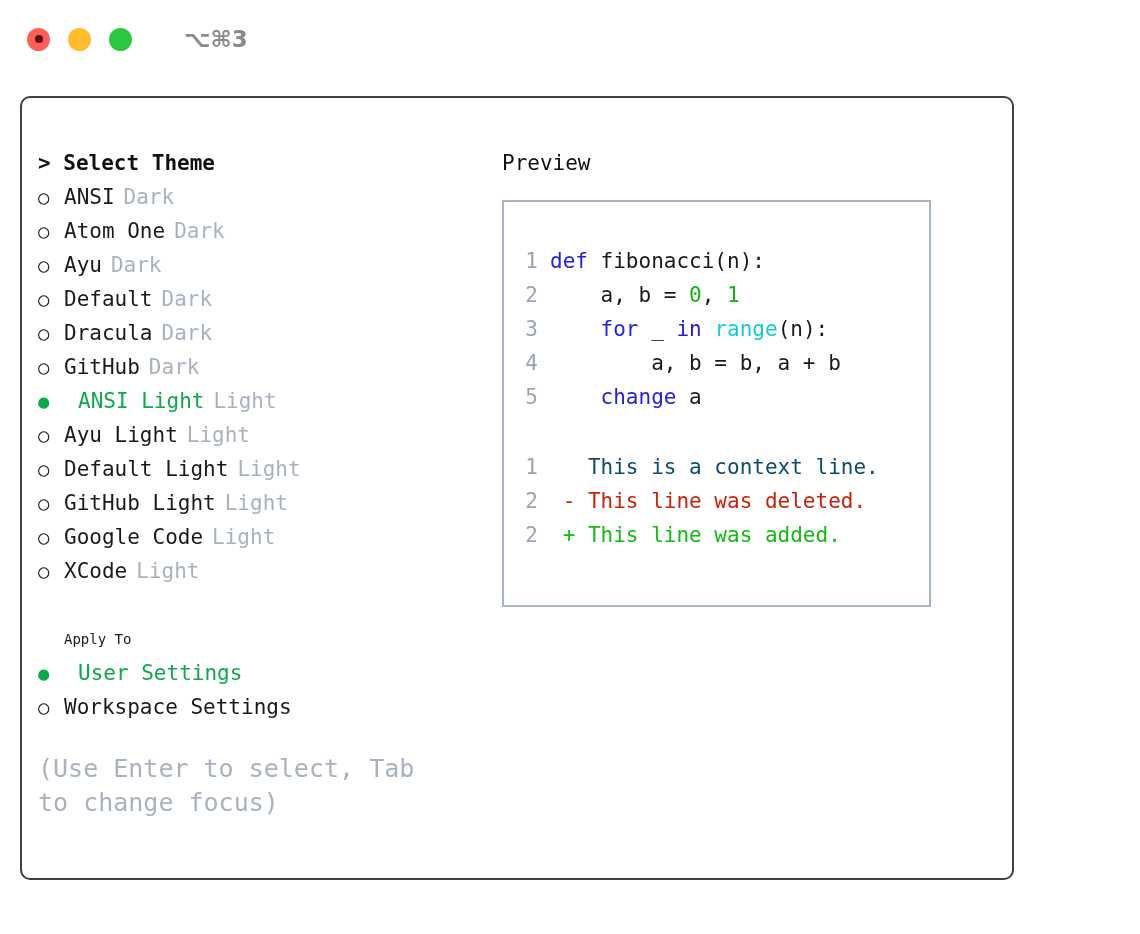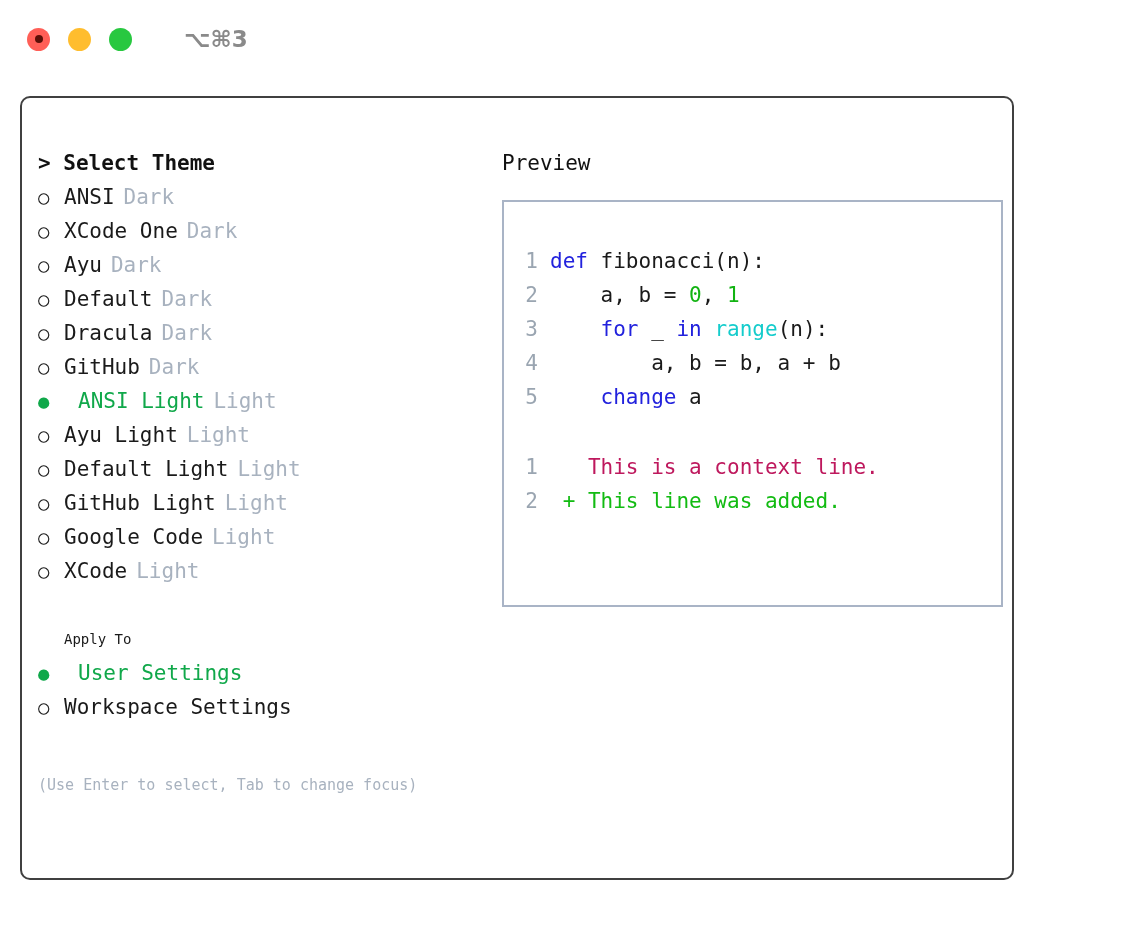--- a/index.html
+++ b/index.html
@@ -123,43 +123,43 @@
   }
   .apply-label {
     font-size: 14px;
     color: #1a1a1a;
     line-height: 34px;
     padding-left: 26px;
     white-space: pre;
   }
   .spacer-row { height: 34px; }
   .hint {
-    font-size: 15px;
+    font-size: 25px;
     color: #a8b2bf;
     line-height: 34px;
     width: 420px;
-    margin-top: 44px;
+    margin-top: 28px;
   }
 
   
   .right-col {
     position: absolute;
     left: 480px;
     top: 48px;
     width: 490px;
   }
   .preview-title {
     font-size: 21px;
     font-weight: normal;
     color: #111111;
     line-height: 34px;
   }
   .preview-box {
     margin-top: 20px;
-    width: 501px;
+    width: 429px;
     height: 407px;
     border: 2px solid #a9b4c6;
     box-sizing: border-box;
     background: #ffffff;
     position: relative;
   }
   .code-area {
     position: absolute;
     left: 12px;
     top: 42px;
@@ -181,21 +181,21 @@
   .tok-fn   { color: #14cccc; }
   .tok-num  { color: #12b312; }
   .tok-id   { color: #1a1a1a; }
 
   .diff-area {
     position: absolute;
     left: 12px;
     top: 248px;
     right: 8px;
   }
-  .diff-ctx { color: #be185d; margin-top: 40px; }
+  .diff-ctx { color: #0c4a6e; margin-top: 40px; }
   .diff-del { color: #c8230a; }
   .diff-add { color: #12bb12; }
 </style>
 </head>
 <body>
 
 <div class="titlebar">
   <div class="lights">
     <span class="light red"></span>
     <span class="light yellow"></span>
@@ -204,21 +204,21 @@
   <div class="shortcut">⌥⌘3</div>
 </div>
 
 <div class="window">
   <div class="content">
 
     <div class="left-col">
       <div class="section-header">&gt; Select Theme</div>
       <div id="theme-list">
           <div class="opt-row"><span class="bullet">○</span><span class="opt-name">ANSI</span><span class="opt-kind">Dark</span></div>
-          <div class="opt-row"><span class="bullet">○</span><span class="opt-name">XCode One</span><span class="opt-kind">Dark</span></div>
+          <div class="opt-row"><span class="bullet">○</span><span class="opt-name">Atom One</span><span class="opt-kind">Dark</span></div>
           <div class="opt-row"><span class="bullet">○</span><span class="opt-name">Ayu</span><span class="opt-kind">Dark</span></div>
           <div class="opt-row"><span class="bullet">○</span><span class="opt-name">Default</span><span class="opt-kind">Dark</span></div>
           <div class="opt-row"><span class="bullet">○</span><span class="opt-name">Dracula</span><span class="opt-kind">Dark</span></div>
           <div class="opt-row"><span class="bullet">○</span><span class="opt-name">GitHub</span><span class="opt-kind">Dark</span></div>
           <div class="opt-row selected"><span class="bullet sel">●</span><span class="opt-name">ANSI Light</span><span class="opt-kind">Light</span></div>
           <div class="opt-row"><span class="bullet">○</span><span class="opt-name">Ayu Light</span><span class="opt-kind">Light</span></div>
           <div class="opt-row"><span class="bullet">○</span><span class="opt-name">Default Light</span><span class="opt-kind">Light</span></div>
           <div class="opt-row"><span class="bullet">○</span><span class="opt-name">GitHub Light</span><span class="opt-kind">Light</span></div>
           <div class="opt-row"><span class="bullet">○</span><span class="opt-name">Google Code</span><span class="opt-kind">Light</span></div>
           <div class="opt-row"><span class="bullet">○</span><span class="opt-name">XCode</span><span class="opt-kind">Light</span></div>
@@ -240,19 +240,20 @@
       <div class="preview-box">
         <div class="code-area" id="code-area">
             <div class="code-line"><span class="ln">1</span><span class="tok-kw">def </span><span class="tok-id">fibonacci(n):</span></div>
             <div class="code-line"><span class="ln">2</span><span class="tok-id">    a, b = </span><span class="tok-num">0</span><span class="tok-id">, </span><span class="tok-num">1</span></div>
             <div class="code-line"><span class="ln">3</span><span class="tok-id">    </span><span class="tok-kw">for</span><span class="tok-id"> _ </span><span class="tok-kw">in</span><span class="tok-id"> </span><span class="tok-fn">range</span><span class="tok-id">(n):</span></div>
             <div class="code-line"><span class="ln">4</span><span class="tok-id">        a, b = b, a + b</span></div>
             <div class="code-line"><span class="ln">5</span><span class="tok-id">    </span><span class="tok-kw">change</span><span class="tok-id"> a</span></div>
           </div>
         <div class="diff-area" id="diff-area">
             <div class="code-line"><span class="ln">1</span><span class="diff-ctx">  </span><span class="diff-ctx"> This is a context line.</span></div>
+            <div class="code-line"><span class="ln">2</span><span class="diff-del"> -</span><span class="diff-del"> This line was deleted.</span></div>
             <div class="code-line"><span class="ln">2</span><span class="diff-add"> +</span><span class="diff-add"> This line was added.</span></div>
           </div>
       </div>
     </div>
 
   </div>
 </div>
 
 </body></html>

